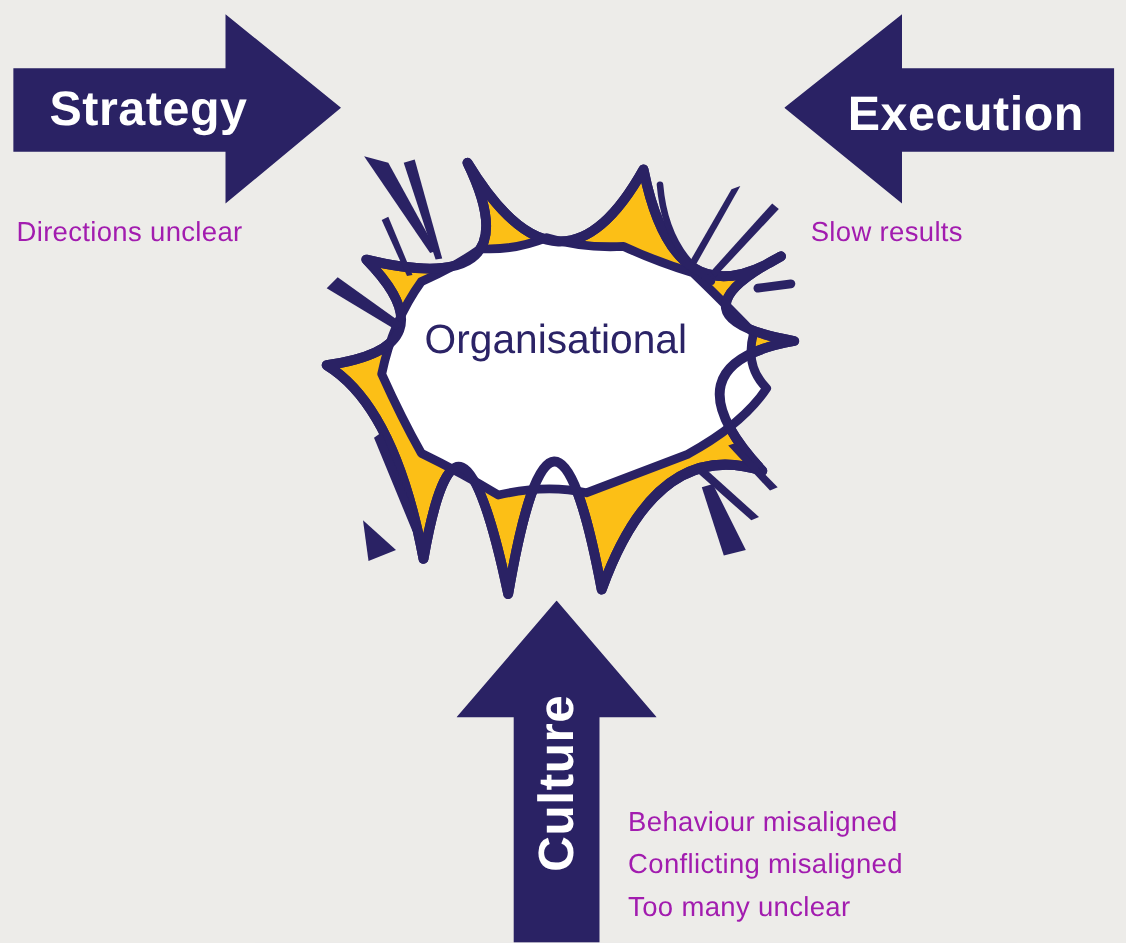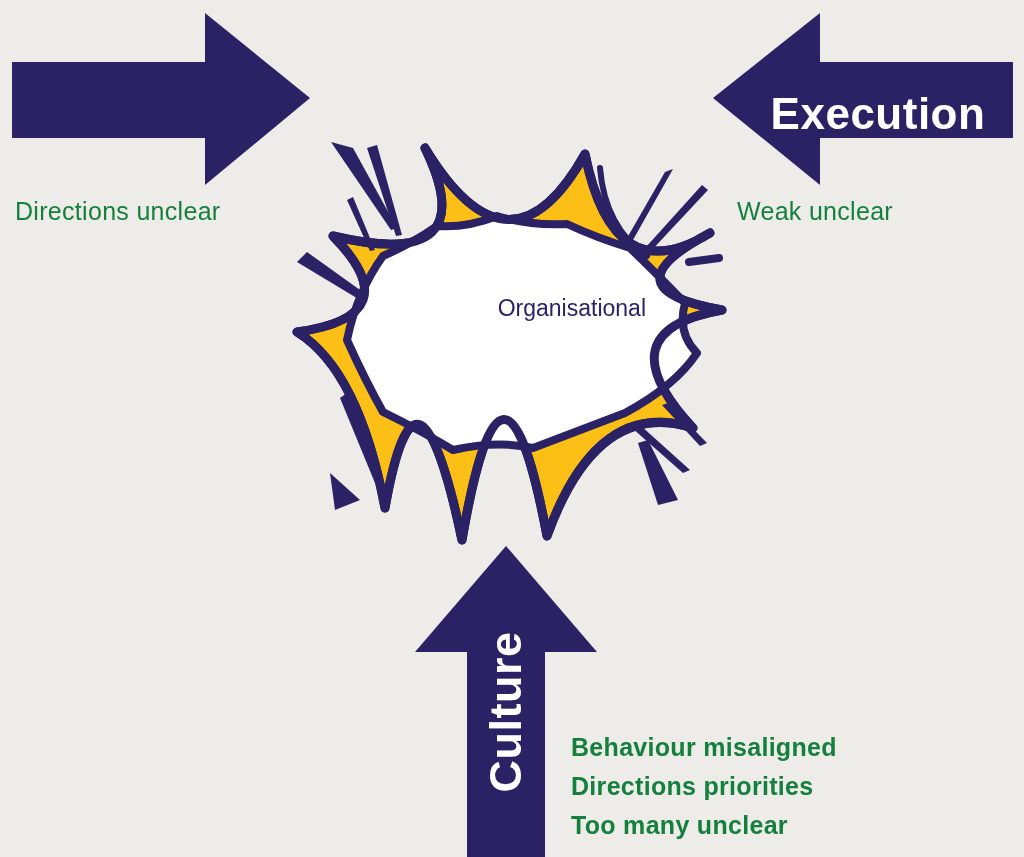--- a/index.html
+++ b/index.html
@@ -22,46 +22,47 @@
     color:#ffffff;font-weight:bold;font-size:44px;letter-spacing:.5px;
   }
   .culture-label-wrap{pointer-events:none;}
   .culture-label{
     position:absolute;left:-39px;top:141px;width:260px;height:50px;
     display:flex;align-items:center;justify-content:center;
     transform:rotate(-90deg);
     color:#ffffff;font-weight:bold;font-size:45px;letter-spacing:.5px;white-space:nowrap;
   }
   
-  .notes{color:#15803d;font-size:25px;line-height:38px;letter-spacing:.3px;white-space:nowrap;}
+  .notes{color:#a21caf;font-size:25px;line-height:38px;letter-spacing:.3px;white-space:nowrap;}
   
   .burst-text{
-    width:260px;text-align:right;color:#2b2366;font-size:23px;line-height:45px;
+    width:260px;text-align:left;color:#2b2366;font-size:37px;line-height:45px;
   }
 </style>
 </head>
 <body>
 
 <div class="stage">
 
   <svg class="abs" style="left:12px;top:10px;" width="298" height="176" viewBox="0 0 298 176">
     <polygon class="navy-fill" points="0,52 193,52 193,3 298,88 193,175 193,128 0,128"></polygon>
   </svg>
+  <div class="abs arrow-label" style="left:30px;top:62px;width:210px;height:76px;">Strategy</div>
 
   <div class="abs notes" style="left:15px;top:192px;">
     <div>Directions unclear</div>
   </div>
 
   <svg class="abs" style="left:713px;top:10px;" width="300" height="177" viewBox="0 0 300 177">
     <polygon class="navy-fill" points="300,52 107,52 107,3 0,88 107,175 107,128 300,128"></polygon>
   </svg>
-  <div class="abs arrow-label" style="left:743px;top:76px;width:270px;height:76px;">Execution</div>
+  <div class="abs arrow-label" style="left:743px;top:66px;width:270px;height:76px;">Execution</div>
 
   <div class="abs notes" style="left:737px;top:192px;">
-    <div>Weak unclear</div>
+    <div>Slow results</div>
   </div>
 
   <svg class="abs" style="left:285px;top:128px;" width="445" height="445" viewBox="0 0 445 445">
 
     <path class="yellow-star" d="M140,20 Q225,160 300,26 Q328,165 425,105 Q319,161 437,182 Q318,203 408,300
          Q312,269 262,408 Q218,173 177,412 Q132,198 100,380 Q74,242 12,204
          Q126,188 48,108 Q200,144 140,20 Z"></path>
 
     <path class="white-cloud" d="M98,128 Q128,115 152,98 Q182,100 212,88 Q245,98 282,96 Q312,110 345,120
          Q368,142 400,175 Q392,205 412,225 Q390,258 340,285 Q300,300 248,320
@@ -101,19 +102,19 @@
     <div>Organisational</div>
   </div>
 
   <svg class="abs" style="left:415px;top:546px;" width="182" height="311" viewBox="0 0 182 311">
     <polygon class="navy-fill" points="91,0 182,106 130,106 130,311 52,311 52,106 0,106"></polygon>
   </svg>
   <div class="abs culture-label-wrap" style="left:415px;top:546px;width:182px;height:311px;">
     <div class="culture-label">Culture</div>
   </div>
 
-  <div class="abs notes" style="left:571px;top:728px;line-height:39px;font-weight:bold;">
+  <div class="abs notes" style="left:571px;top:728px;line-height:39px;">
     <div>Behaviour misaligned</div>
-    <div>Directions priorities</div>
+    <div>Conflicting misaligned</div>
     <div>Too many unclear</div>
   </div>
 
 </div>
 
 </body></html>

